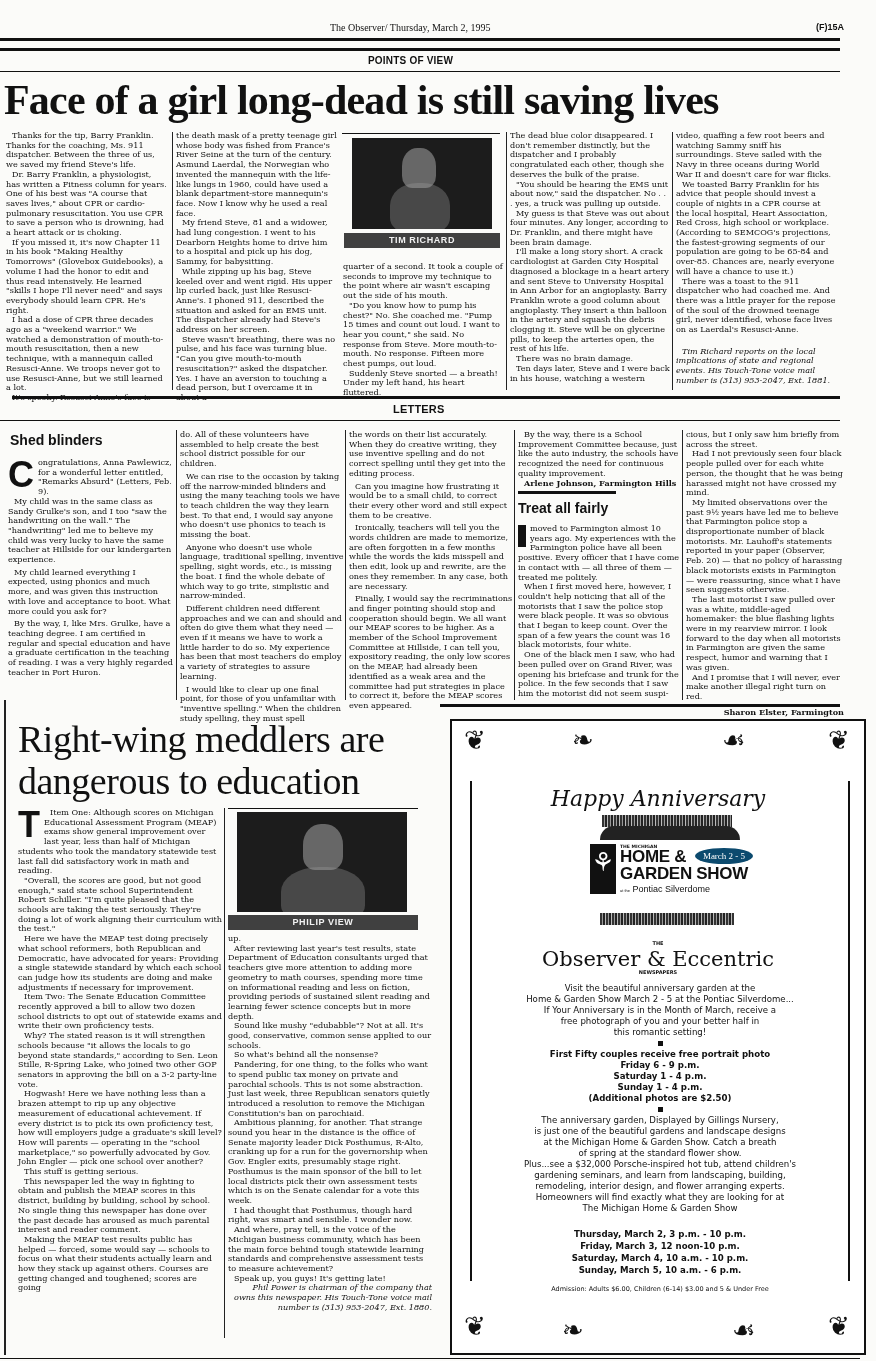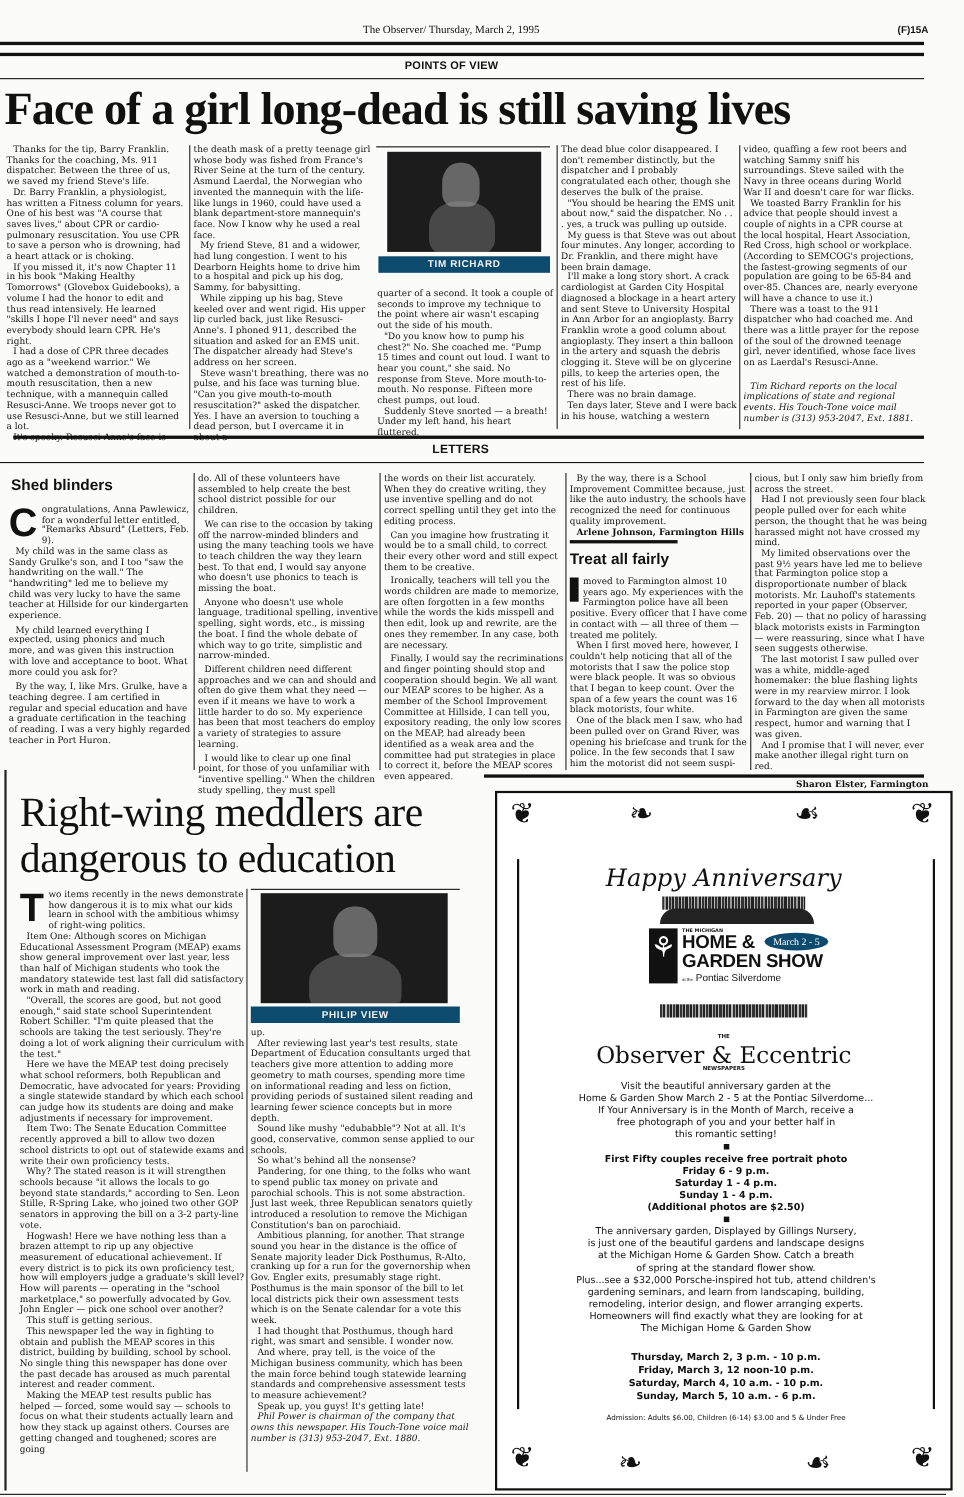--- a/index.html
+++ b/index.html
@@ -16,21 +16,21 @@
   .col { position: absolute; font-size: 8.1px; line-height: 9.7px; text-align: left; font-family: "DejaVu Serif", serif; }
   .col p { text-indent: 6px; }
   .col p.noindent { text-indent: 0; }
   .col p.gap { margin-top: 3px; }
   .col .sig { text-align: right; font-weight: bold; margin-top: 6px; }
   .col .sig2 { font-weight: bold; text-indent: 6px; }
   .col .italic { font-style: italic; }
   .vline { position: absolute; width: 1px; background: #222; }
   .photo { position: absolute; background: #1c1c1c; overflow: hidden; }
   .photo .figure { position: absolute; border-radius: 45% 45% 30% 30%; background: #9a9a9a; opacity: 0.6; }
-  .caption-bar { position: absolute; background: #0c4a6e; color: #f2f2f2; font-family: "Liberation Sans", sans-serif; font-weight: bold; font-size: 9px; text-align: center; letter-spacing: 0.6px; }
+  .caption-bar { position: absolute; background: #404040; color: #f2f2f2; font-family: "Liberation Sans", sans-serif; font-weight: bold; font-size: 9px; text-align: center; letter-spacing: 0.6px; }
   .letter-title { position: absolute; font-family: "Liberation Sans", sans-serif; font-weight: bold; font-size: 14px; }
   .dropcap { float: left; font-family: "Liberation Sans", sans-serif; font-weight: bold; font-size: 36px; line-height: 30px; margin: 2px 4px 0 0; }
   .dropcap-sm { float: left; width: 8px; height: 22px; background: #111; margin: 1px 4px 0 0; }
   .ad { position: absolute; left: 450px; top: 719px; width: 416px; height: 636px; border: 2px solid #111; background: #fff; }
   .ad-inner { position: absolute; left: 0; top: 0; width: 100%; height: 100%; text-align: center; font-family: "DejaVu Sans", sans-serif; }
   .ad .script { position: absolute; top: 65px; width: 100%; font-family: "DejaVu Serif", serif; font-style: italic; font-size: 22px; }
   .ad .noise { position: absolute; left: 150px; width: 130px; height: 12px; background: repeating-linear-gradient(90deg,#333 0 2px,#999 2px 3px,#222 3px 5px,#bbb 5px 6px); }
   .ad .logo { position: absolute; left: 138px; top: 105px; width: 160px; height: 75px; }
   .ad .arch { position: absolute; left: 10px; top: 0; width: 140px; height: 14px; background: #222; border-radius: 70px 70px 0 0; }
   .ad .tblock { position: absolute; left: 0; top: 18px; width: 26px; height: 50px; background: #111; color: #fff; font-weight: bold; font-size: 26px; line-height: 36px; }
@@ -155,21 +155,21 @@
   <p>And I promise that I will never, ever make another illegal right turn on red.</p>
   <p class="sig">Sharon Elster, Farmington</p>
 </div>
 
 <div class="rule" style="left:440px;top:704px;width:400px;height:3px;"></div>
 <div class="vline" style="left:4px;top:700px;height:655px;width:2px;"></div>
 <div class="abs headline2" style="left:18px;top:718px;width:420px;">Right-wing meddlers are dangerous to education</div>
 <div class="rule" style="left:228px;top:808px;width:190px;height:1px;"></div>
 
 <div class="col" style="left:18px;top:808px;width:204px;">
-  <p class="noindent"><span class="dropcap">T</span><span>wo items recently in the news demonstrate how dangerous it is to mix what our kids learn in school with the ambitious whimsy of right-wing politics.</span></p>
+  <p class="noindent"><span class="dropcap">T</span></p>
   <p>Item One: Although scores on Michigan Educational Assessment Program (MEAP) exams show general improvement over last year, less than half of Michigan students who took the mandatory statewide test last fall did satisfactory work in math and reading.</p>
   <p>"Overall, the scores are good, but not good enough," said state school Superintendent Robert Schiller. "I'm quite pleased that the schools are taking the test seriously. They're doing a lot of work aligning their curriculum with the test."</p>
   <p>Here we have the MEAP test doing precisely what school reformers, both Republican and Democratic, have advocated for years: Providing a single statewide standard by which each school can judge how its students are doing and make adjustments if necessary for improvement.</p>
   <p>Item Two: The Senate Education Committee recently approved a bill to allow two dozen school districts to opt out of statewide exams and write their own proficiency tests.</p>
   <p>Why? The stated reason is it will strengthen schools because "it allows the locals to go beyond state standards," according to Sen. Leon Stille, R-Spring Lake, who joined two other GOP senators in approving the bill on a 3-2 party-line vote.</p>
   <p>Hogwash! Here we have nothing less than a brazen attempt to rip up any objective measurement of educational achievement. If every district is to pick its own proficiency test, how will employers judge a graduate's skill level? How will parents — operating in the "school marketplace," so powerfully advocated by Gov. John Engler — pick one school over another?</p>
   <p>This stuff is getting serious.</p>
   <p>This newspaper led the way in fighting to obtain and publish the MEAP scores in this district, building by building, school by school. No single thing this newspaper has done over the past decade has aroused as much parental interest and reader comment.</p>
   <p>Making the MEAP test results public has helped — forced, some would say — schools to focus on what their students actually learn and how they stack up against others. Courses are getting changed and toughened; scores are going</p>
 </div>
@@ -184,21 +184,21 @@
 <div class="col" style="left:228px;top:934px;width:204px;">
   <p class="noindent">up.</p>
   <p>After reviewing last year's test results, state Department of Education consultants urged that teachers give more attention to adding more geometry to math courses, spending more time on informational reading and less on fiction, providing periods of sustained silent reading and learning fewer science concepts but in more depth.</p>
   <p>Sound like mushy "edubabble"? Not at all. It's good, conservative, common sense applied to our schools.</p>
   <p>So what's behind all the nonsense?</p>
   <p>Pandering, for one thing, to the folks who want to spend public tax money on private and parochial schools. This is not some abstraction. Just last week, three Republican senators quietly introduced a resolution to remove the Michigan Constitution's ban on parochiaid.</p>
   <p>Ambitious planning, for another. That strange sound you hear in the distance is the office of Senate majority leader Dick Posthumus, R-Alto, cranking up for a run for the governorship when Gov. Engler exits, presumably stage right. Posthumus is the main sponsor of the bill to let local districts pick their own assessment tests which is on the Senate calendar for a vote this week.</p>
   <p>I had thought that Posthumus, though hard right, was smart and sensible. I wonder now.</p>
   <p>And where, pray tell, is the voice of the Michigan business community, which has been the main force behind tough statewide learning standards and comprehensive assessment tests to measure achievement?</p>
   <p>Speak up, you guys! It's getting late!</p>
-  <p class="italic" style="text-indent:6px;">Phil Power is chairman of the company that owns this newspaper. His Touch-Tone voice mail number is (313) 953-2047, Ext. 1880.</p>
+  <p class="italic" style="text-indent:6px;text-align:right;">Phil Power is chairman of the company that owns this newspaper. His Touch-Tone voice mail number is (313) 953-2047, Ext. 1880.</p>
 </div>
 
 <div class="ad">
   <div class="ad-inner">
     <span class="flourish" style="left:12px;top:4px;">❦</span>
     <span class="flourish" style="left:120px;top:4px;">❧</span>
     <span class="flourish" style="left:270px;top:4px;">☙</span>
     <span class="flourish" style="left:376px;top:4px;">❦</span>
     <div class="vine" style="left:18px;top:60px;height:500px;"></div>
     <div class="vine" style="left:396px;top:60px;height:500px;"></div>

